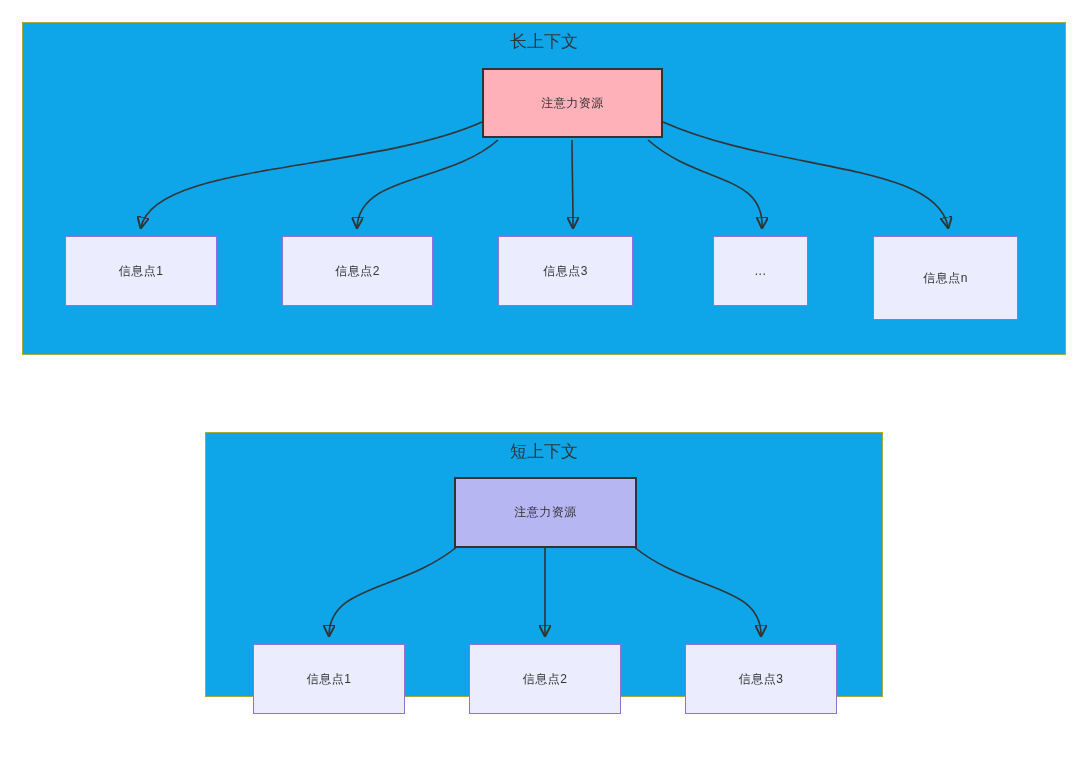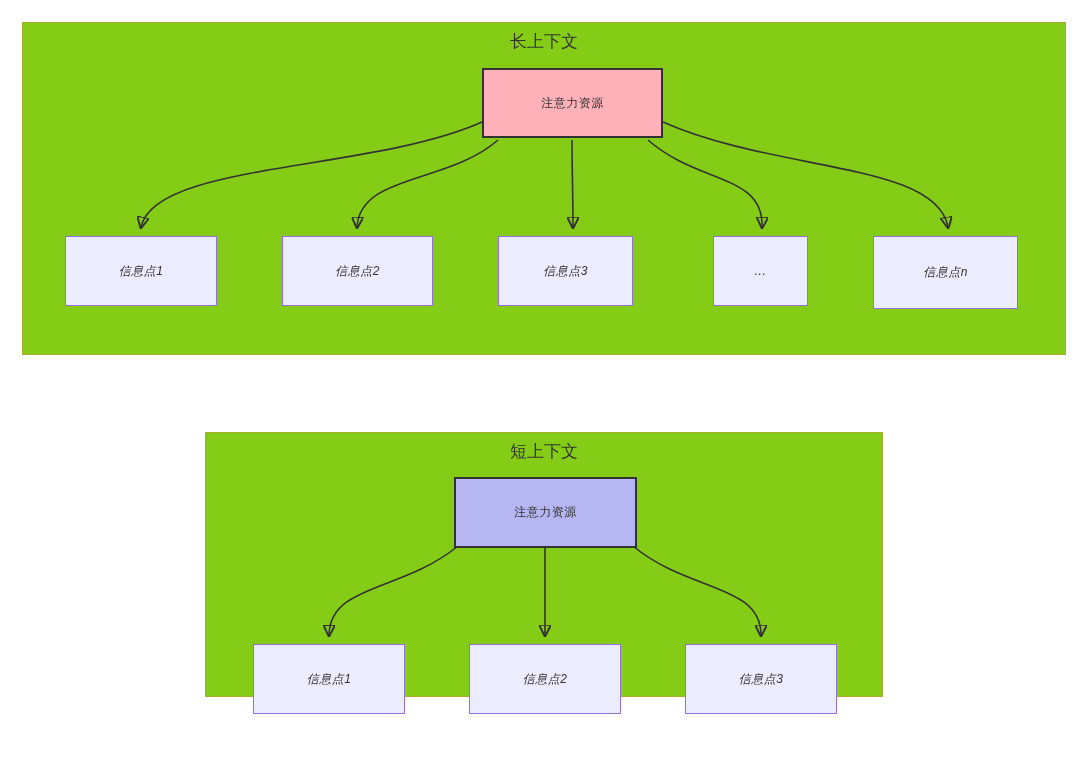--- a/index.html
+++ b/index.html
@@ -6,21 +6,21 @@
   .canvas{
     position:relative;
     width:1080px;height:774px;
     background:#ffffff;
     font-family:"Liberation Sans","DejaVu Sans",sans-serif;
     color:#333333;
     overflow:hidden;
   }
   .subgraph{
     position:absolute;
-    background:#84cc16;
+    background:#0ea5e9;
     border:1.5px solid #aaaa33;
     box-sizing:border-box;
   }
   .subgraph-title{
     position:absolute;
     top:7px;left:0;right:0;
     text-align:center;
     font-size:17px;
     color:#333333;
   }
@@ -37,21 +37,20 @@
   .node-root{
     background:#ffb1ba;
     border:2px solid #333333;
   }
   .node-root.blue{
     background:#b6b6f2;
   }
   .node-info{
     background:#ececff;
     border:1.5px solid #9370db;
-    font-style:italic;
   }
   svg.arrows{
     position:absolute;
     left:0;top:0;
     pointer-events:none;
   }
   svg.arrows path{
     fill:none;
     stroke:#333333;
     stroke-width:1.6;
@@ -91,21 +90,21 @@
   <div class="node node-root" style="left:482px;top:68px;width:181px;height:70px;">注意力资源</div>
 
   <div class="node node-info" style="left:65px;top:236px;width:152px;height:70px;">信息点1</div>
 
   <div class="node node-info" style="left:282px;top:236px;width:151px;height:70px;">信息点2</div>
 
   <div class="node node-info" style="left:498px;top:236px;width:135px;height:70px;">信息点3</div>
 
   <div class="node node-info" style="left:713px;top:236px;width:95px;height:70px;">...</div>
 
-  <div class="node node-info" style="left:873px;top:236px;width:145px;height:73px;">信息点n</div>
+  <div class="node node-info" style="left:873px;top:236px;width:145px;height:84px;">信息点n</div>
 
   <div class="node node-root blue" style="left:454px;top:477px;width:183px;height:71px;">注意力资源</div>
 
   <div class="node node-info" style="left:253px;top:644px;width:152px;height:70px;">信息点1</div>
 
   <div class="node node-info" style="left:469px;top:644px;width:152px;height:70px;">信息点2</div>
 
   <div class="node node-info" style="left:685px;top:644px;width:152px;height:70px;">信息点3</div>
 
 </div>

